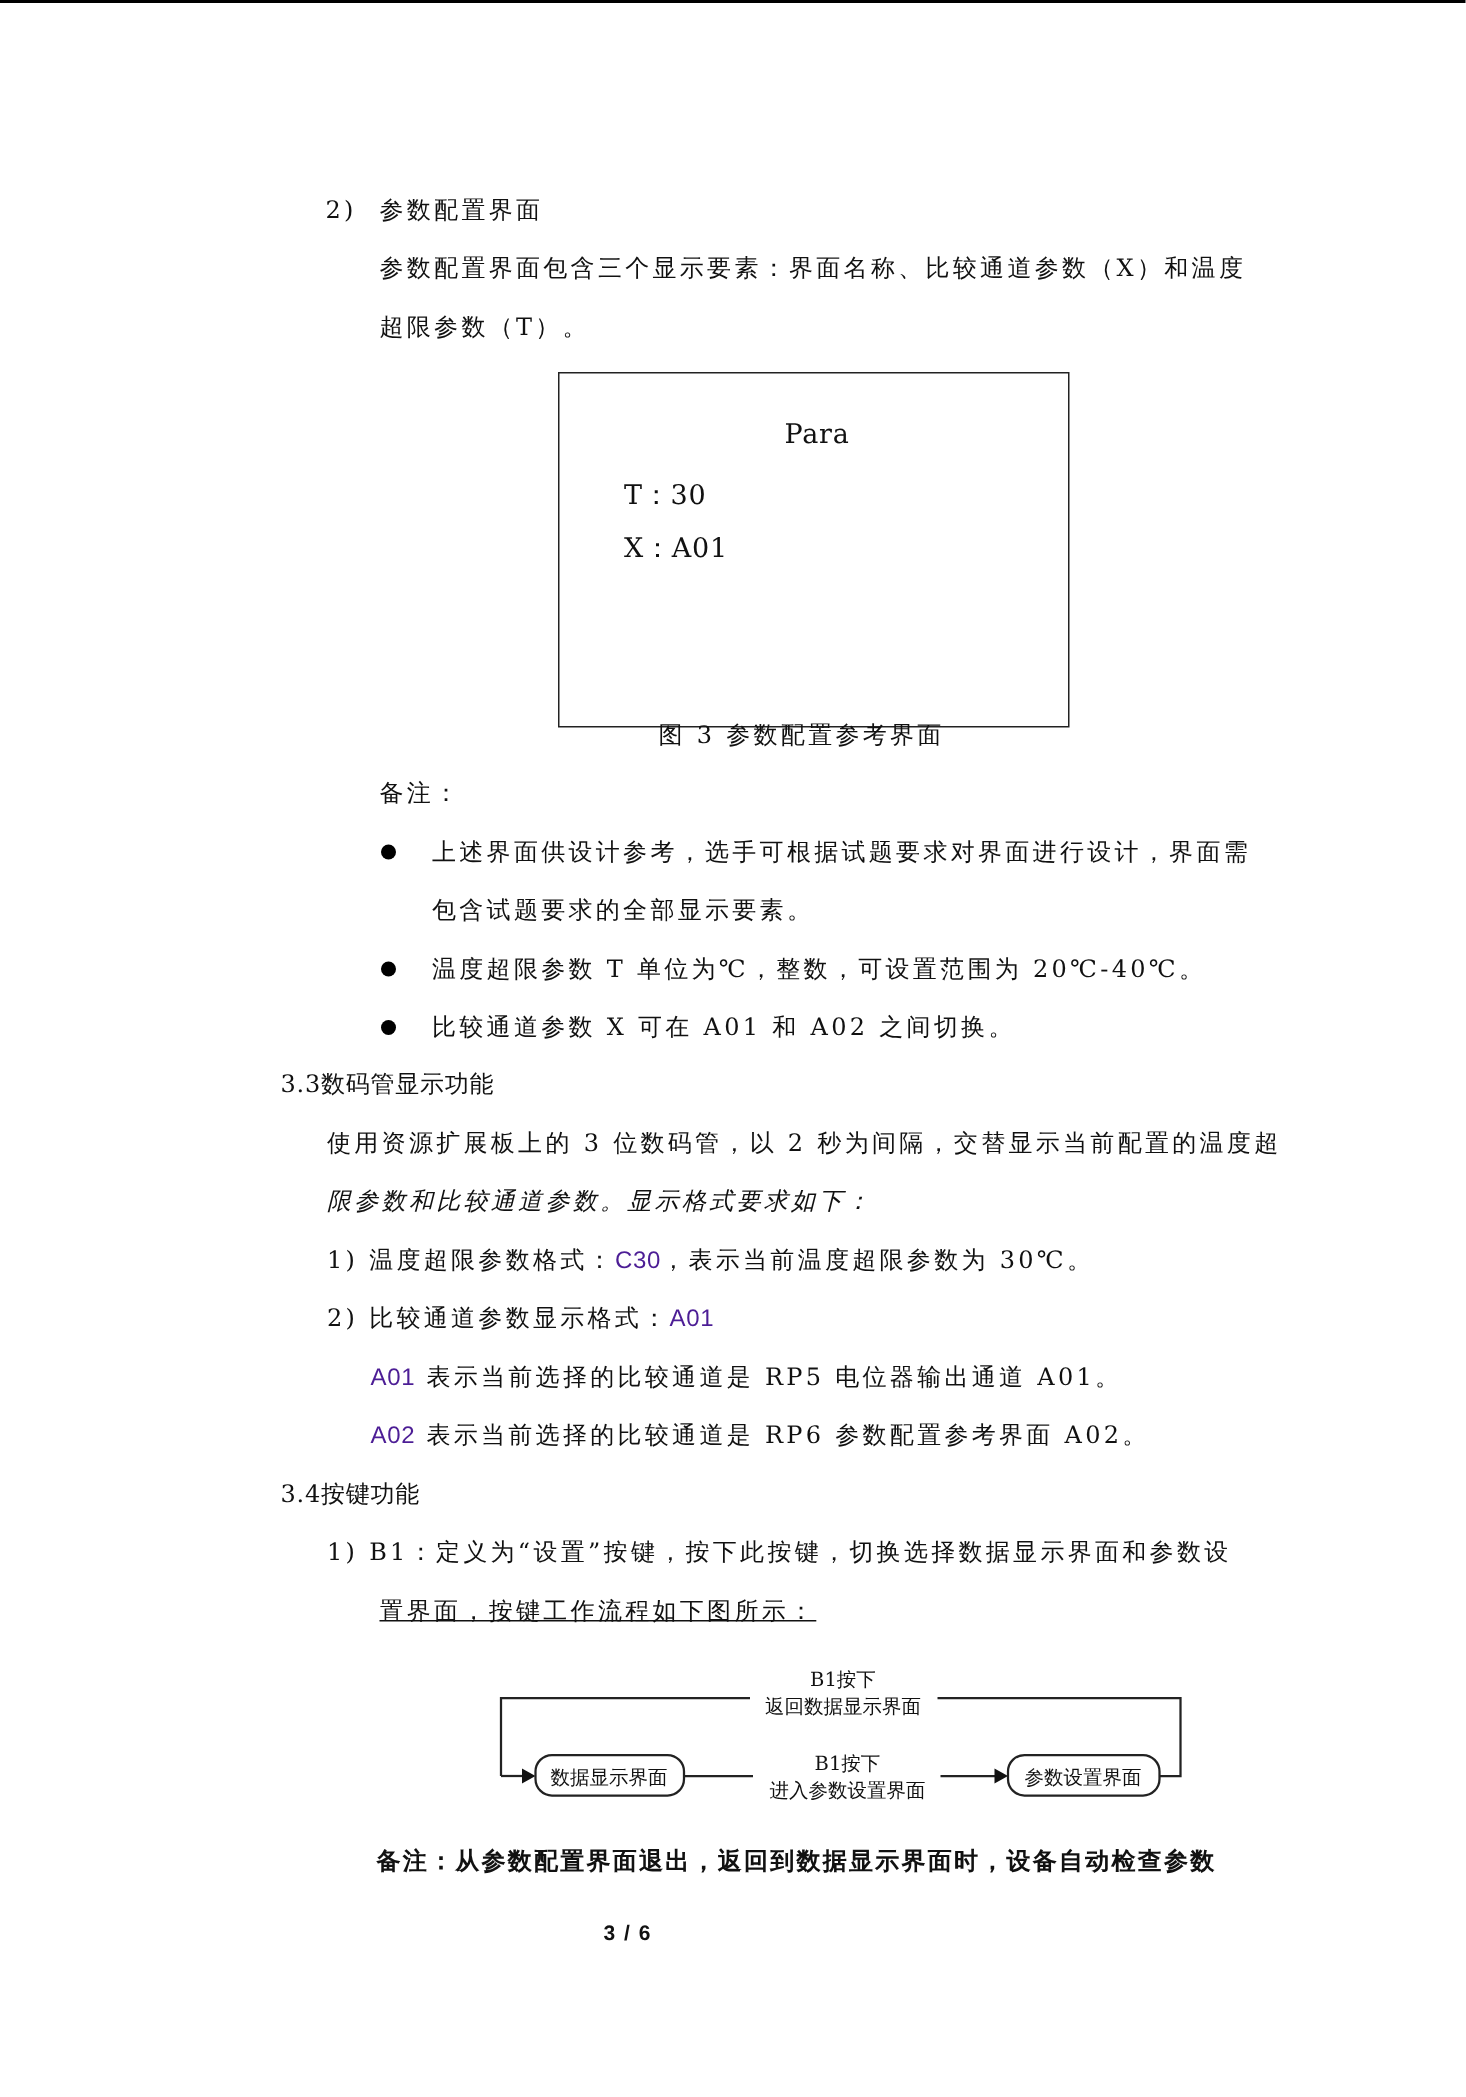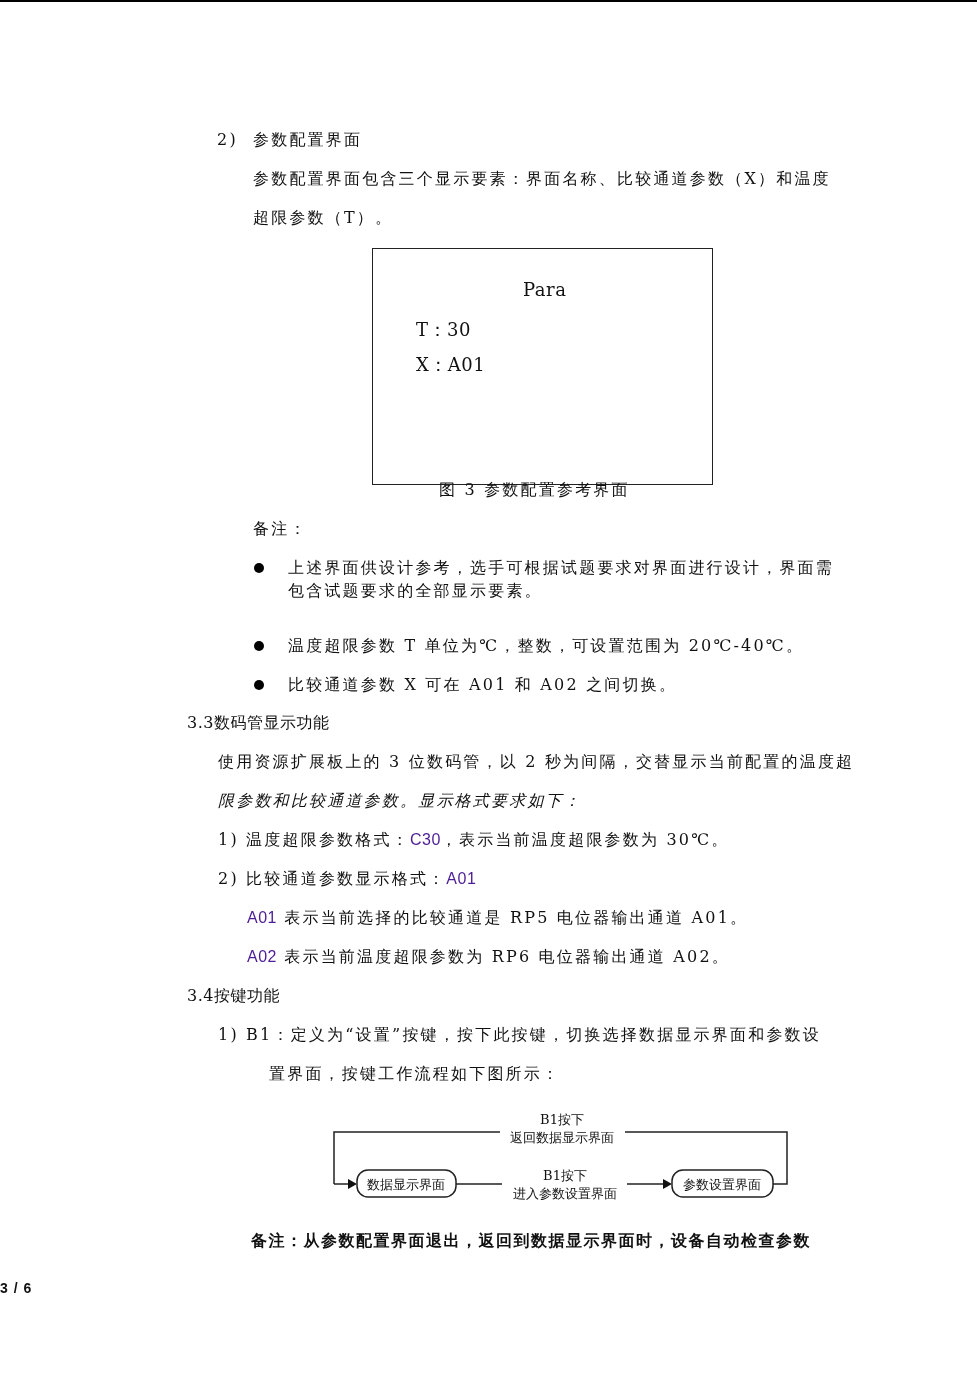--- a/index.html
+++ b/index.html
@@ -14,21 +14,21 @@
     .heading { font-weight: normal; letter-spacing: 0.5px; }
     .bold { font-weight: bold; letter-spacing: 1.5px; }
     .lcd-box {
       position: absolute; left: 372px; top: 248px; width: 341px; height: 237px;
       border: 1.5px solid #222; box-sizing: border-box;
     }
     .lcd-box .t { position: absolute; font-size: 18px; letter-spacing: 0.5px; white-space: nowrap; }
     .bullet { position: absolute; width: 10px; height: 10px; border-radius: 50%; background: #000; }
     .flow { position: absolute; left: 320px; top: 1100px; width: 480px; height: 110px; }
     .flow text { font-family: "DejaVu Serif", "Liberation Serif", serif; font-size: 13px; fill: #111; }
-    .footer { position: absolute; left: 0; width: 837px; top: 1280px; font-family: "Liberation Sans", "DejaVu Sans", sans-serif; font-weight: bold; font-size: 14px; letter-spacing: 1px; }
+    .footer { position: absolute; left: 0; width: 837px; top: 1280px; text-align: center; font-family: "Liberation Sans", "DejaVu Sans", sans-serif; font-weight: bold; font-size: 14px; letter-spacing: 1px; }
   </style>
 </head>
 <body>
 
 <div class="top-rule"></div>
 
 <div class="line" style="left:217px; top:130px;">2)</div>
 <div class="line" style="left:253px; top:130px;">参数配置界面</div>
 <div class="line" style="left:253px; top:169px;">参数配置界面包含三个显示要素：界面名称、比较通道参数（X）和温度</div>
 <div class="line" style="left:253px; top:208px;">超限参数（T）。</div>
@@ -36,46 +36,46 @@
 <div class="lcd-box">
   <div class="t" style="left:150px; top:30px;">Para</div>
   <div class="t" style="left:43px; top:69px;">T：30</div>
   <div class="t" style="left:43px; top:104px;">X：A01</div>
 </div>
 <div class="line" style="left:439px; top:480px;">图 3  参数配置参考界面</div>
 
 <div class="line" style="left:253px; top:519px;">备注：</div>
 <div class="bullet" style="left:254px; top:563px;"></div>
 <div class="line" style="left:288px; top:558px;">上述界面供设计参考，选手可根据试题要求对界面进行设计，界面需</div>
-<div class="line" style="left:288px; top:581px;">包含试题要求的全部显示要素。</div>
+<div class="line" style="left:288px; top:597px;">包含试题要求的全部显示要素。</div>
 <div class="bullet" style="left:254px; top:641px;"></div>
 <div class="line" style="left:288px; top:636px;">温度超限参数 T 单位为℃，整数，可设置范围为 20℃-40℃。</div>
 <div class="bullet" style="left:254px; top:680px;"></div>
 <div class="line" style="left:288px; top:675px;">比较通道参数 X 可在 A01 和 A02 之间切换。</div>
 
 <div class="line heading" style="left:187px; top:713px;">3.3数码管显示功能</div>
 <div class="line" style="left:218px; top:752px;">使用资源扩展板上的 3 位数码管，以 2 秒为间隔，交替显示当前配置的温度超</div>
 <div class="line" style="left:218px; top:791px;font-style:italic;">限参数和比较通道参数。显示格式要求如下：</div>
 
 <div class="line" style="left:218px; top:830px;">
   <span>1)  温度超限参数格式：</span><span class="red">C30</span><span>，表示当前温度超限参数为 30℃。</span>
 </div>
 <div class="line" style="left:218px; top:869px;">
   <span>2)  比较通道参数显示格式：</span><span class="red">A01</span>
 </div>
 <div class="line" style="left:247px; top:908px;">
   <span class="red">A01</span><span> 表示当前选择的比较通道是 RP5 电位器输出通道 A01。</span>
 </div>
 <div class="line" style="left:247px; top:947px;">
-  <span class="red">A02</span><span> 表示当前温度超限参数为 RP6 电位器输出通道 A02。</span>
+  <span class="red">A02</span><span> 表示当前选择的比较通道是 RP6 参数配置参考界面 A02。</span>
 </div>
 
 <div class="line heading" style="left:187px; top:986px;">3.4按键功能</div>
 <div class="line" style="left:218px; top:1025px;">1)  B1：定义为“设置”按键，按下此按键，切换选择数据显示界面和参数设</div>
-<div class="line" style="left:269px; top:1064px;">置界面，按键工作流程如下图所示：</div>
+<div class="line" style="left:253px; top:1064px;text-decoration:underline;">置界面，按键工作流程如下图所示：</div>
 
 <svg class="flow" viewBox="0 0 480 110">
 
   <polyline points="14,84 14,32 467,32 467,84 453,84" fill="none" stroke="#222" stroke-width="1.5"></polyline>
   <line x1="14" y1="84" x2="30" y2="84" stroke="#222" stroke-width="1.5"></line>
   <polygon points="28,79 37,84 28,89" fill="#111"></polygon>
 
   <line x1="136" y1="84" x2="345" y2="84" stroke="#222" stroke-width="1.5"></line>
   <polygon points="343,79 352,84 343,89" fill="#111"></polygon>
 

